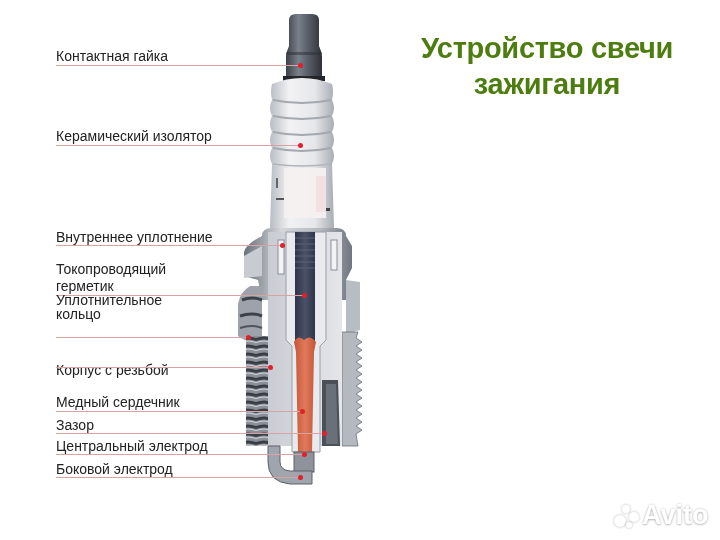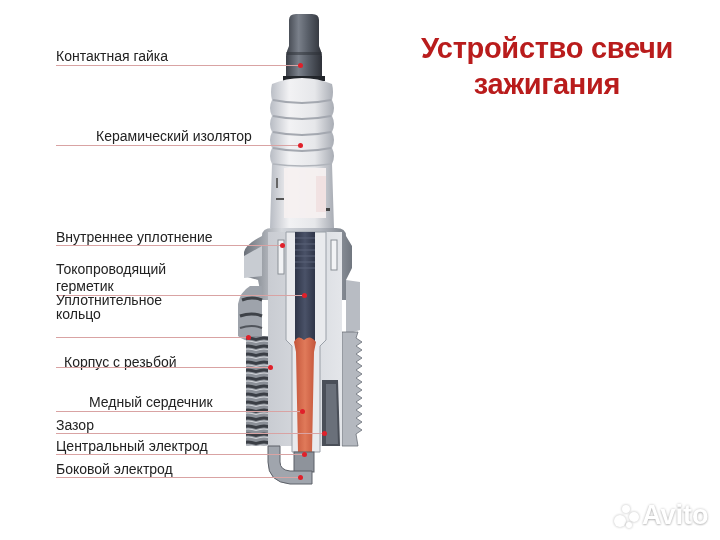--- a/index.html
+++ b/index.html
@@ -7,21 +7,21 @@
     body { position: relative; font-family: "Liberation Sans", sans-serif; }
 
     .title {
       position: absolute;
       left: 392px; top: 30px; width: 310px;
       text-align: center;
       font-family: "Liberation Sans", sans-serif;
       font-weight: bold;
       font-size: 29px;
       line-height: 36px;
-      color: #b91c1c;
+      color: #4d7c0f;
       letter-spacing: -0.3px;
     }
     .title span { display: block; }
 
     .label {
       position: absolute;
       left: 56px;
       font-family: "Liberation Sans", sans-serif;
       font-size: 14px;
       color: #222222;
@@ -165,43 +165,43 @@
 
 <div class="title">
   <span>Устройство свечи</span>
   <span>зажигания</span>
 </div>
 
 <div class="label" style="top:48px;">Контактная гайка</div>
 <div class="leader" style="top:65px; width:244px;"></div>
 <div class="dot" style="left:298px; top:63px;"></div>
 
-<div class="label" style="top:128px;margin-left:40px;">Керамический изолятор</div>
+<div class="label" style="top:128px;">Керамический изолятор</div>
 <div class="leader" style="top:145px; width:244px;"></div>
 <div class="dot" style="left:298px; top:143px;"></div>
 
 <div class="label" style="top:229px;">Внутреннее уплотнение</div>
 <div class="leader" style="top:245px; width:226px;"></div>
 <div class="dot" style="left:280px; top:243px;"></div>
 
 <div class="label" style="top:261px;">Токопроводящий</div>
 <div class="label" style="top:278px;">герметик</div>
 <div class="leader" style="top:295px; width:248px;"></div>
 <div class="dot" style="left:302px; top:293px;"></div>
 
 <div class="label" style="top:292px;">Уплотнительное</div>
 <div class="label" style="top:306px;">кольцо</div>
 <div class="leader" style="top:337px; width:192px;"></div>
 <div class="dot" style="left:246px; top:335px;"></div>
 
-<div class="label" style="top:354px;margin-left:8px;">Корпус с резьбой</div>
+<div class="label" style="top:362px;">Корпус с резьбой</div>
 <div class="leader" style="top:367px; width:214px;"></div>
 <div class="dot" style="left:268px; top:365px;"></div>
 
-<div class="label" style="top:394px;margin-left:33px;">Медный сердечник</div>
+<div class="label" style="top:394px;">Медный сердечник</div>
 <div class="leader" style="top:411px; width:246px;"></div>
 <div class="dot" style="left:300px; top:409px;"></div>
 
 <div class="label" style="top:417px;">Зазор</div>
 <div class="leader" style="top:433px; width:268px;"></div>
 <div class="dot" style="left:322px; top:431px;"></div>
 
 <div class="label" style="top:438px;">Центральный электрод</div>
 <div class="leader" style="top:454px; width:248px;"></div>
 <div class="dot" style="left:302px; top:452px;"></div>

